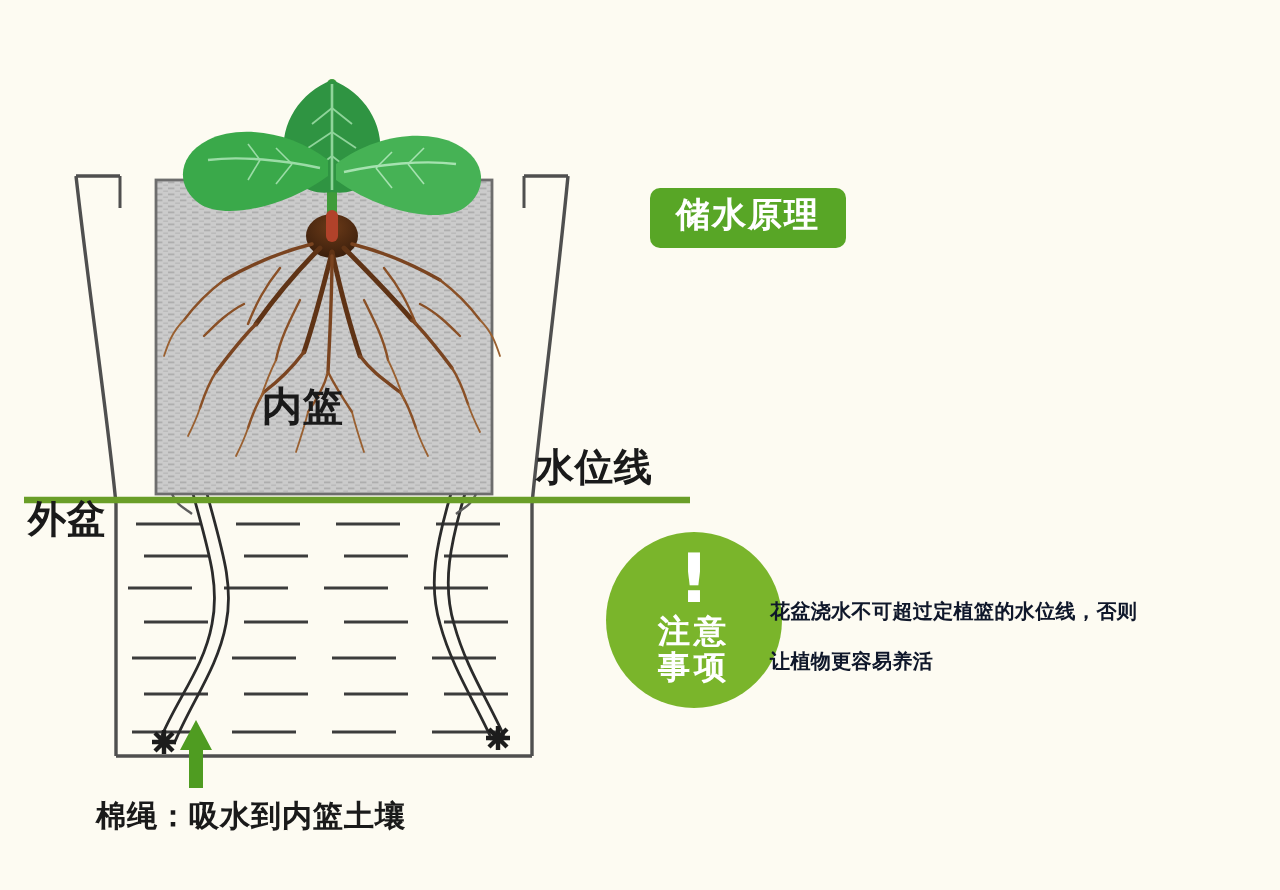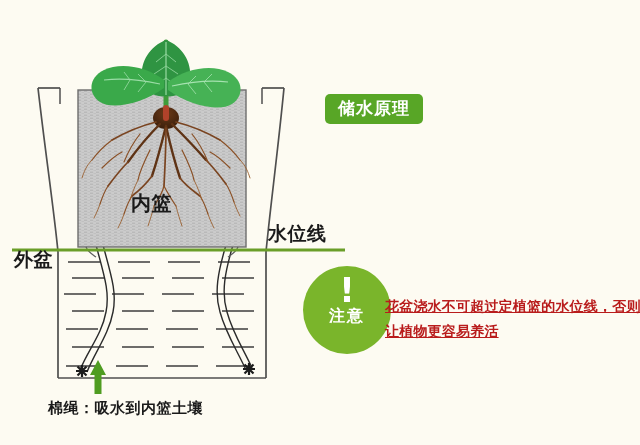--- a/index.html
+++ b/index.html
@@ -124,26 +124,25 @@
   .warn-word {
     font-size: 16px;
     font-weight: bold;
     line-height: 18px;
     letter-spacing: 2px;
   }
   #warning-text {
     position: absolute;
     left: 82px;
     top: 28px;
-    color: #b91c1c;
-    font-size: 14px;
+    color: #0f172a;
+    font-size: 10px;
     line-height: 25px;
     font-weight: bold;
     letter-spacing: 0.2px;
-    text-decoration: underline;
   }
   #warning-text p {
     margin: 0;
     white-space: nowrap;
   }
 </style>
 </head>
 <body>
 
 <div id="stage">
@@ -342,20 +341,21 @@
   <div class="cn-label" id="label-rope-caption">棉绳：吸水到内篮土壤</div>
 
   <div id="panel-principle">
     <div class="badge-pill">储水原理</div>
   </div>
 
   <div id="panel-warning">
     <div id="warning-circle">
       <div id="warning-bang">!</div>
       <div class="warn-word">注意</div>
+      <div class="warn-word">事项</div>
     </div>
     <div id="warning-text">
       <p>花盆浇水不可超过定植篮的水位线，否则</p>
       <p>让植物更容易养活</p>
     </div>
   </div>
 
 </div>
 
 </body></html>

